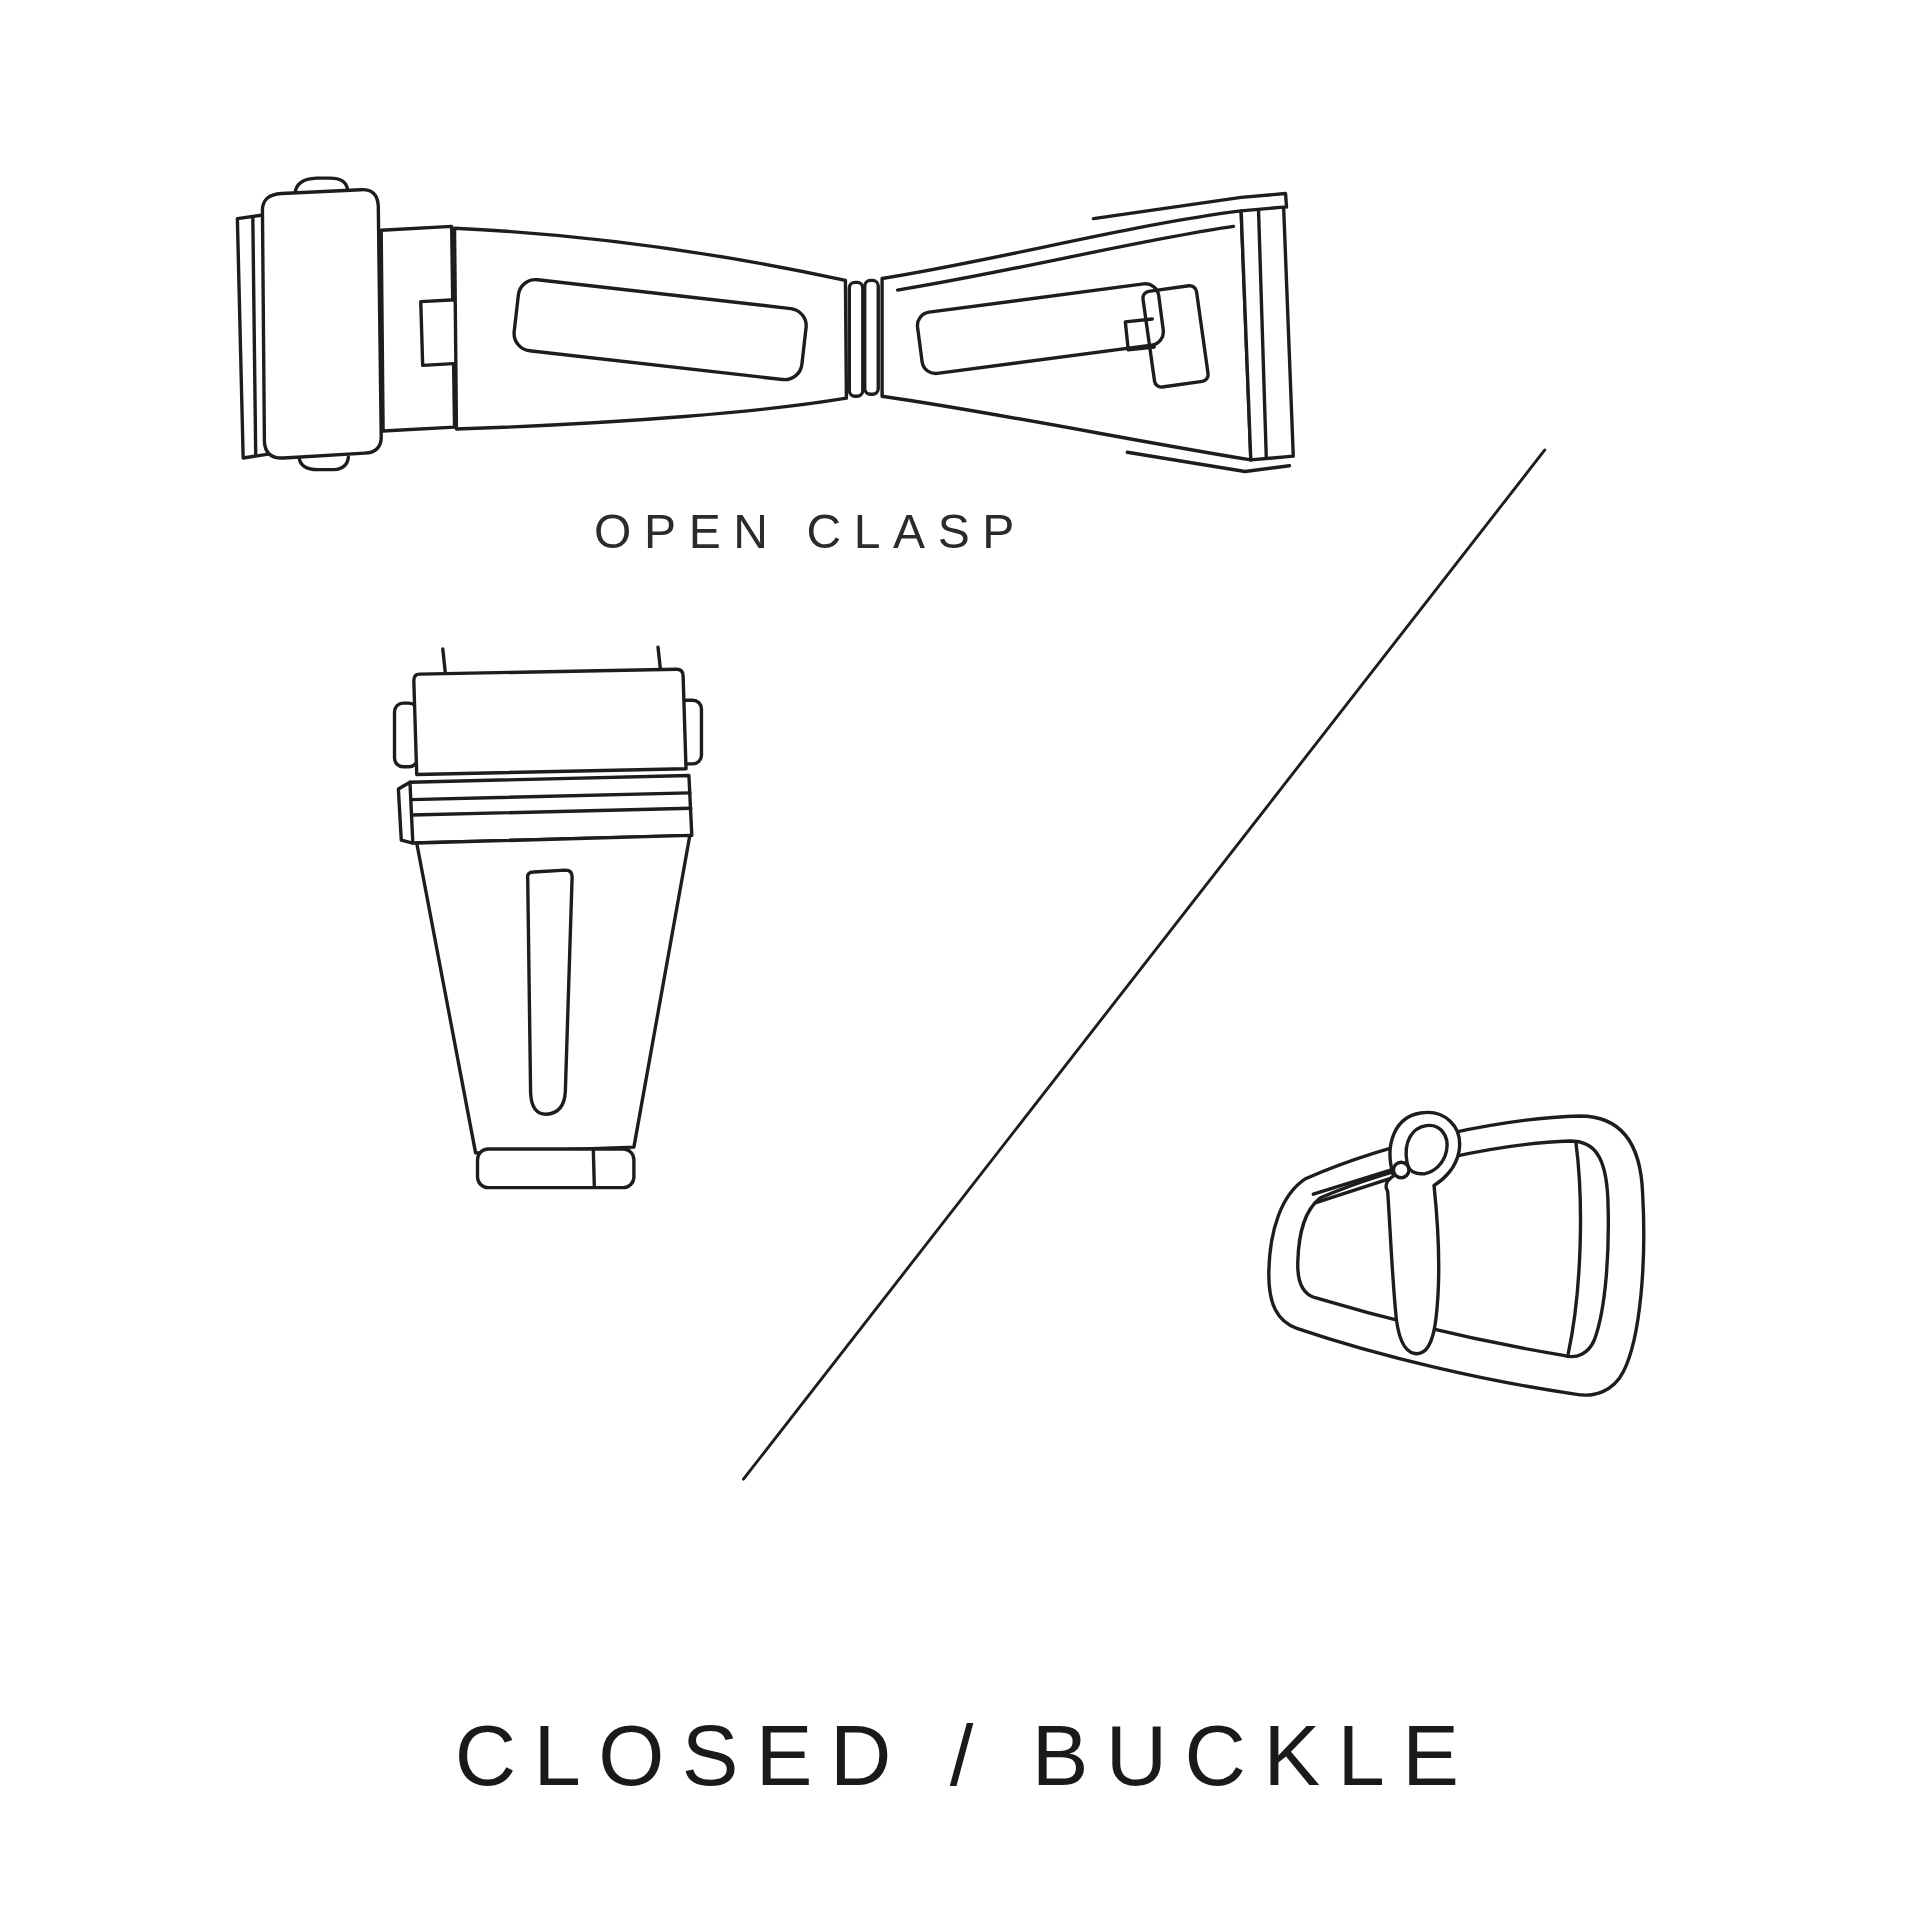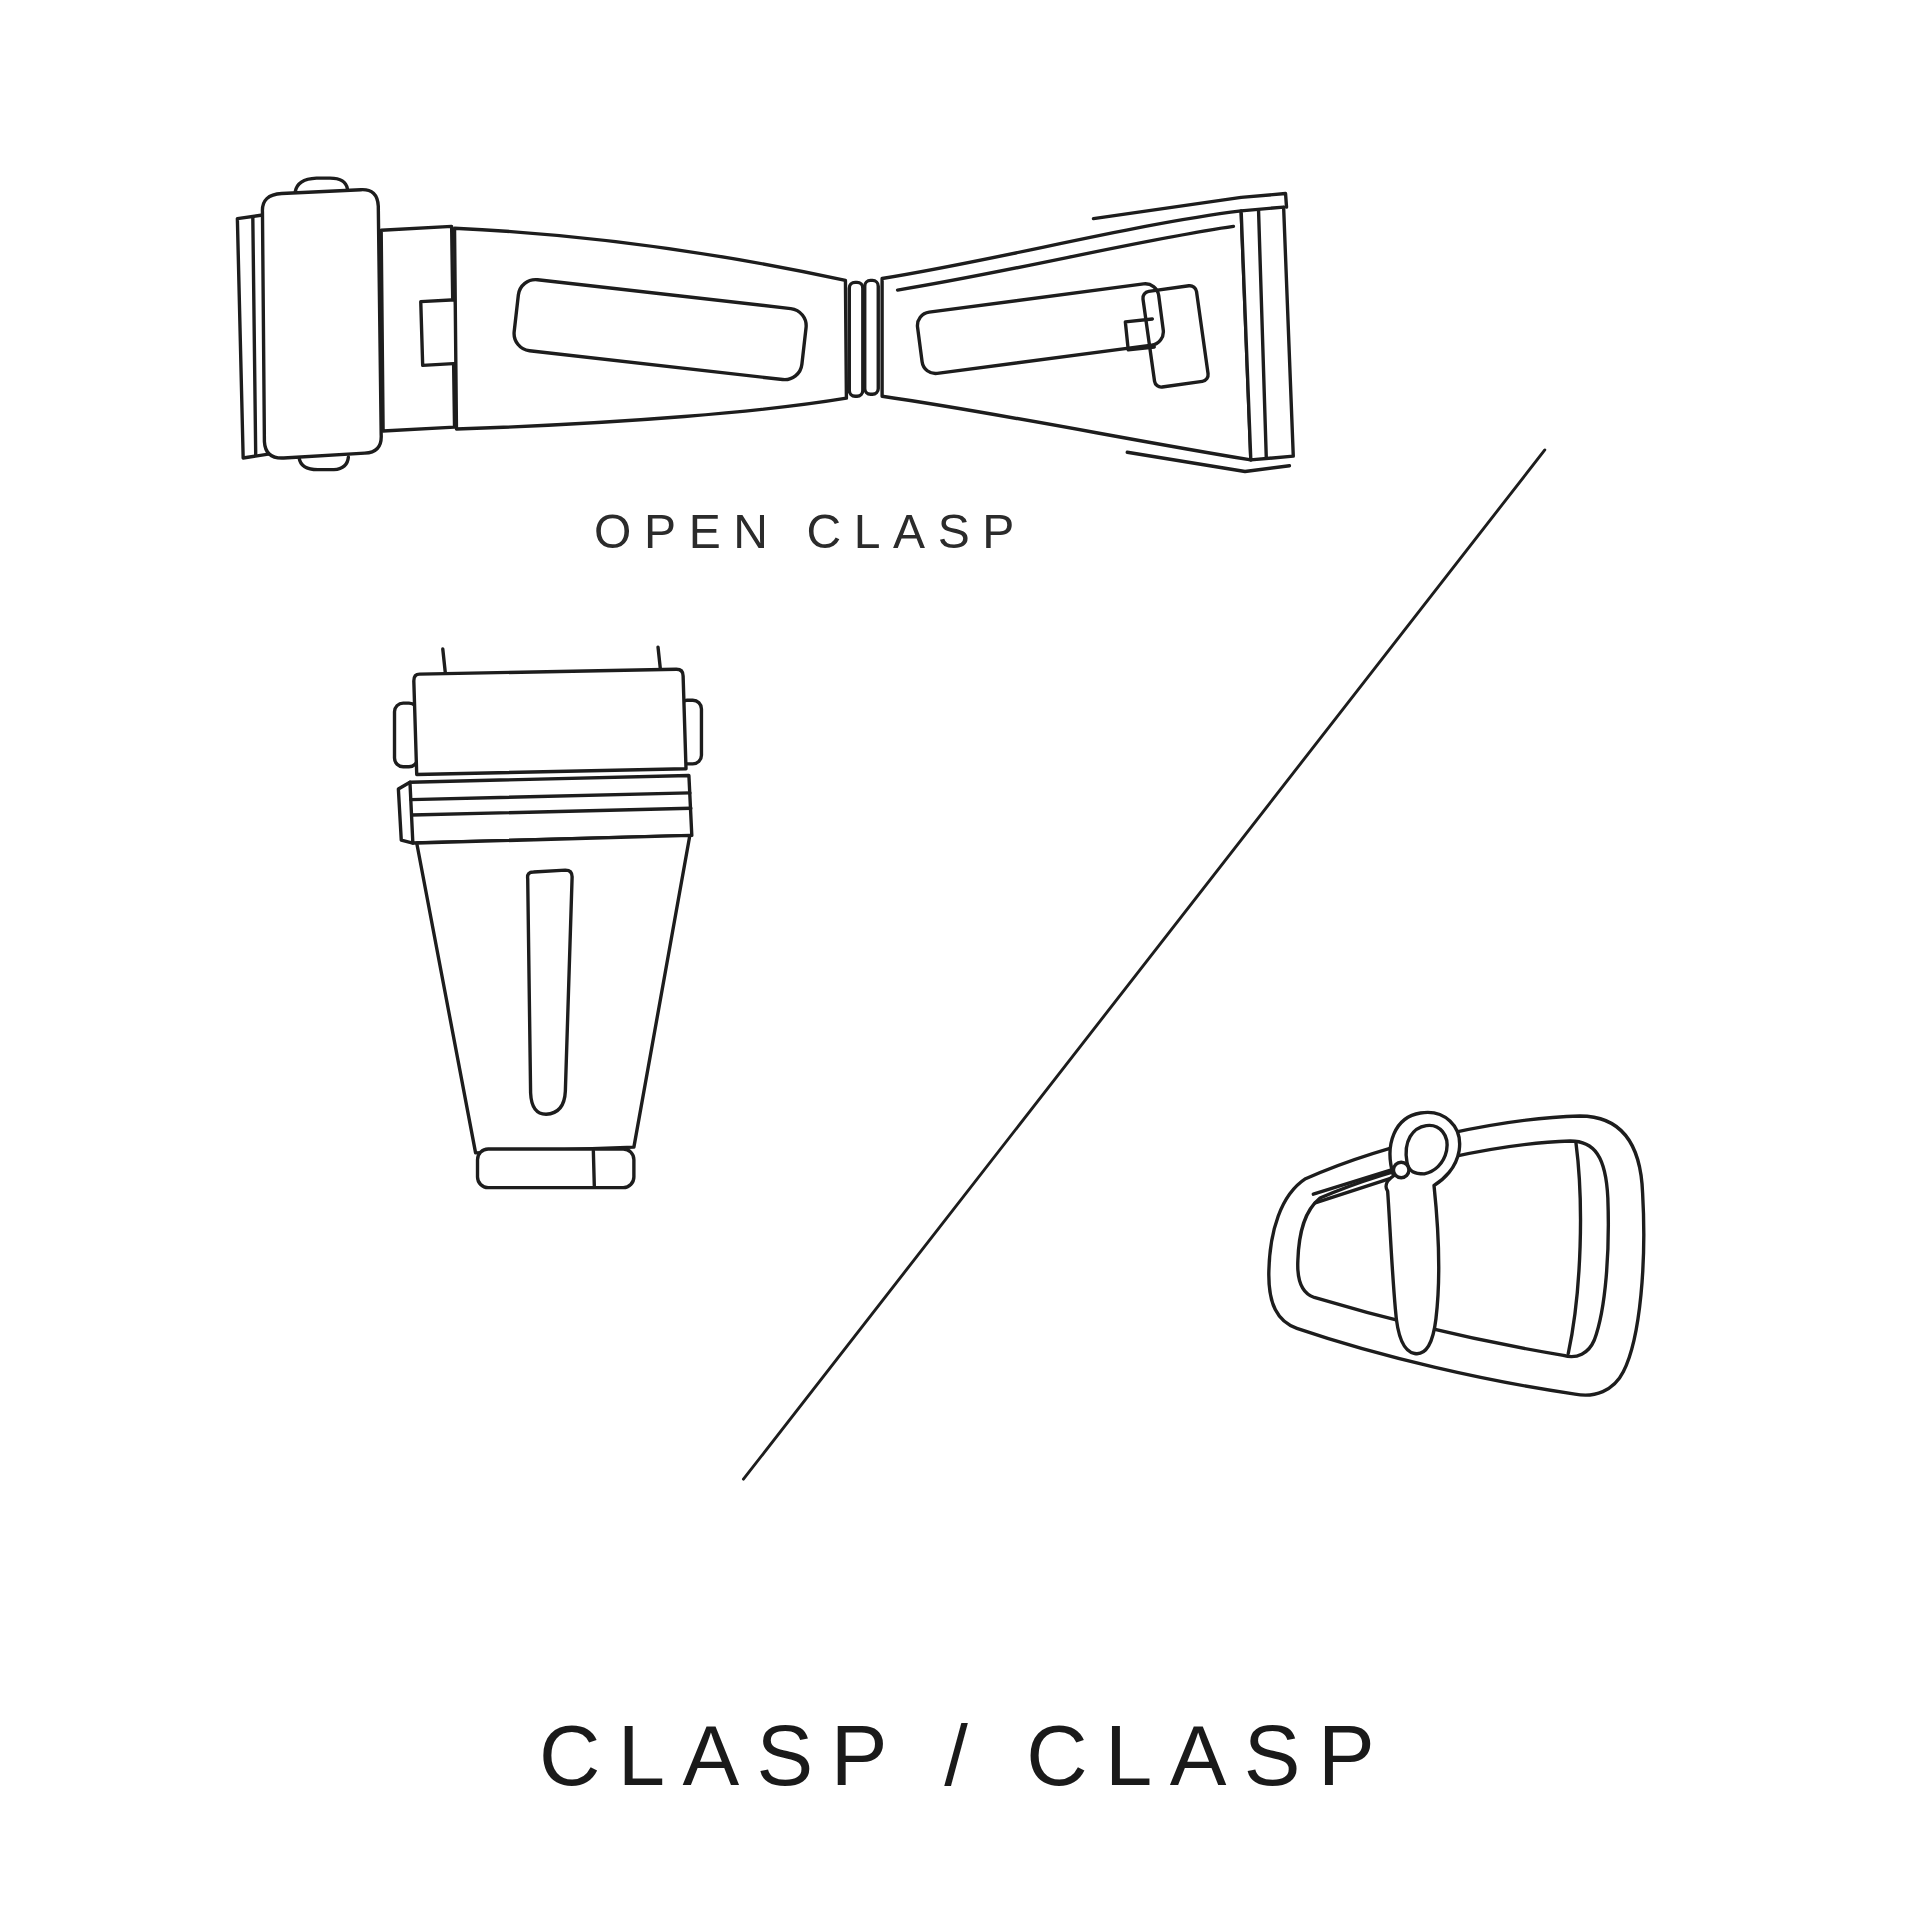--- a/index.html
+++ b/index.html
@@ -88,16 +88,16 @@
       <path class="fw" d="M87,116 C167,81 277,59 346,57 C371,57 383,73 385,116 C387,171 383,231 371,263 C365,277 353,283 339,279 C256,265 161,243 81,219 C69,215 63,203 64,181 C65,151 71,129 87,116 Z"></path>
       <path d="M352,59 C360,120 358,212 344,277"></path>
       <path d="M80,112 L170,84"></path>
       <path d="M82,121 L168,93"></path>
       <path class="fw" d="M163,93 C153,60 165,32 191,28 C215,24 235,41 231,67 C228,85 215,97 205,103 C209,141 213,191 207,241 C204,266 197,279 185,277 C173,275 167,259 165,231 C161,186 159,136 157,109 C153,103 157,97 163,93 Z"></path>
       <path class="fw" d="M177,79 C173,57 183,43 197,41 C211,39 221,51 218,67 C215,81 205,89 195,91 C185,91 179,89 177,79 Z"></path>
       <circle class="fw" cx="171" cy="87" r="8"></circle>
     </g>
   </svg>
 
-  <div class="title">CLASP / CLASP</div>
+  <div class="title">CLOSED / BUCKLE</div>
 
 </div>
 
 
 </body></html>

